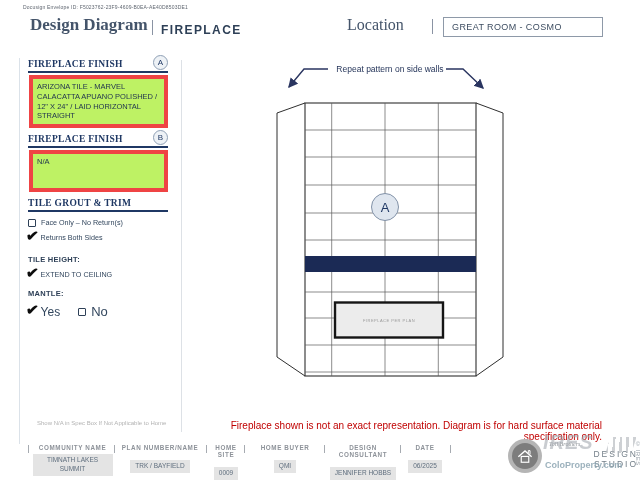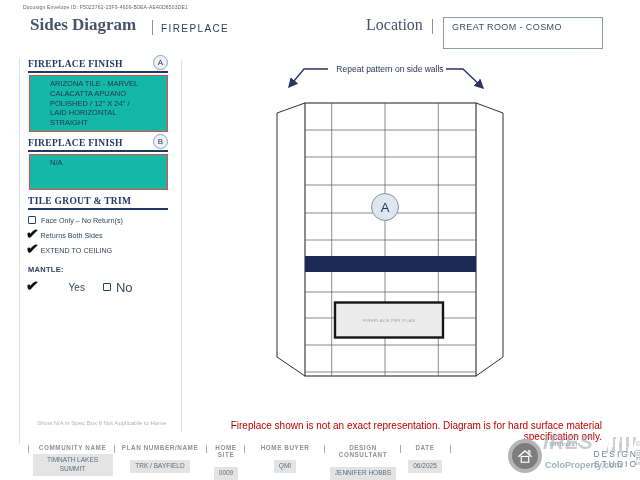--- a/index.html
+++ b/index.html
@@ -3,40 +3,40 @@
 <meta charset="utf-8">
 <style>
   html,body{margin:0;padding:0;background:#f4f4f4;}
   .page{position:relative;width:640px;height:480px;background:#ffffff;overflow:hidden;
         font-family:"Liberation Sans",sans-serif;color:#22364f;}
   
   .envelope{position:absolute;left:23px;top:4px;font-size:5px;letter-spacing:.2px;color:#5f6670;}
   .h-title{position:absolute;left:30px;top:15px;font-family:"Liberation Serif",serif;
            font-size:17px;font-weight:600;color:#44546a;}
   .h-sep{position:absolute;left:152px;top:20px;width:1px;height:15px;background:#8a93a3;}
-  .h-cat{position:absolute;left:161px;top:23px;font-size:10px;font-weight:normal;
+  .h-cat{position:absolute;left:161px;top:23px;font-size:12px;font-weight:bold;
          letter-spacing:1.4px;color:#2e4057;}
-  .loc-label{position:absolute;left:366px;top:16px;font-family:"Liberation Serif",serif;
+  .loc-label{position:absolute;left:347px;top:16px;font-family:"Liberation Serif",serif;
              font-size:16px;color:#44546a;}
   .loc-sep{position:absolute;left:432px;top:19px;width:1px;height:15px;background:#8a93a3;}
   .loc-input{position:absolute;left:443px;top:17px;width:150px;height:18px;border:1px solid #8e99a8;
-             font-family:"Liberation Sans",sans-serif;font-size:9px;color:#3d4d61;padding:0 0 12px 8px;
+             font-family:"Liberation Sans",sans-serif;font-size:9px;color:#3d4d61;padding:0 0 0 8px;
              letter-spacing:.4px;background:#fff;}
   
   .edge-line{position:absolute;left:19px;top:58px;width:1px;height:386px;background:#ccd6e0;opacity:.7;}
   .divider{position:absolute;left:181px;top:60px;width:1px;height:372px;background:#dde1e6;}
   
   .sidebar{position:absolute;left:28px;top:58px;width:140px;}
   .section-h{position:relative;font-family:"Liberation Serif",serif;font-size:9.5px;font-weight:bold;
              color:#1f3864;letter-spacing:.3px;border-bottom:2px solid #1f3864;padding:1px 0 2px 0;}
   .badge{position:absolute;right:0;top:-3px;width:13px;height:13px;border-radius:50%;
          background:#eef2f6;border:1px solid #8fa0b5;color:#1f3864;font-size:8px;line-height:13px;
          text-align:center;font-family:"Liberation Sans",sans-serif;font-weight:normal;}
-  .spec-box{border:1px solid #ef4444;margin:2px 0 0 1px;padding:3px 20px;font-size:7.5px;
-            color:#22364f;line-height:1.3;white-space:pre-line;background:#14b8a6;}
+  .spec-box{border:4px solid #ef4444;margin:2px 0 0 1px;padding:3px 4px;font-size:7.5px;
+            color:#22364f;line-height:1.3;white-space:pre-line;background:#bef264;}
   .sb-a{min-height:28px;} .sb-b{min-height:28px;} .sb-g{min-height:31px;}
   .mt5{margin-top:5px;} .mt6{margin-top:6px;}
   .opt-row{display:flex;align-items:center;margin-top:6px;font-size:7.2px;color:#33475e;}
   .cbx{flex:0 0 auto;width:6px;height:6px;border:1.2px solid #2e4057;border-radius:1px;margin-right:5px;}
   .checkmark{flex:0 0 auto;font-size:15px;font-weight:bold;color:#0d0d0d;line-height:8px;
              margin:-3px 2px 0 -2px;transform:rotate(6deg);}
   .group-label{margin-top:13px;font-size:7.5px;font-weight:bold;color:#2e4057;letter-spacing:.3px;}
   .row-gap{margin-left:18px;display:flex;align-items:center;}
   .note{position:absolute;left:37px;top:419px;width:150px;font-size:6px;color:#b3b3b3;line-height:1.45;}
   
@@ -72,21 +72,21 @@
   .wm-copy{position:absolute;right:-3px;top:6px;font-size:6px;color:#9aa3ab;
            writing-mode:vertical-rl;letter-spacing:.5px;}
 </style>
 </head>
 <body>
 
 <div class="page">
 
   <div class="envelope">Docusign Envelope ID: F5023762-23F9-4609-B0EA-AE40D8503DE1</div>
 
-  <div class="h-title">Sides Diagram</div>
+  <div class="h-title">Design Diagram</div>
   <div class="h-sep"></div>
   <div class="h-cat">FIREPLACE</div>
 
   <div class="loc-label">Location</div>
   <div class="loc-sep"></div>
   <input class="loc-input" readonly="" value="GREAT ROOM - COSMO" style="">
 
   <div class="edge-line"></div>
   <div class="divider"></div>
 
@@ -109,29 +109,30 @@
 
     <div class="opt-row">
       <span class="cbx"></span>
       <span>Face Only – No Return(s)</span>
     </div>
     <div class="opt-row">
       <span class="checkmark">✔</span>
       <span>Returns Both Sides</span>
     </div>
 
+    <div class="group-label">TILE HEIGHT:</div>
     <div class="opt-row">
       <span class="checkmark">✔</span>
       <span>EXTEND TO CEILING</span>
     </div>
 
     <div class="group-label" style="margin-top:10px;">MANTLE:</div>
     <div class="opt-row">
       <span class="checkmark">✔</span>
-      <span style="font-size:10px;margin-left:28px;">Yes</span>
+      <span style="font-size:12px;">Yes</span>
       <span class="row-gap">
         <span class="cbx"></span>
         <span style="font-size:13px;">No</span>
       </span>
     </div>
   </div>
 
   <div class="note">Show N/A in Spec Box If Not Applicable to Home</div>
 
   <svg class="diagram" viewBox="0 0 325 362">

